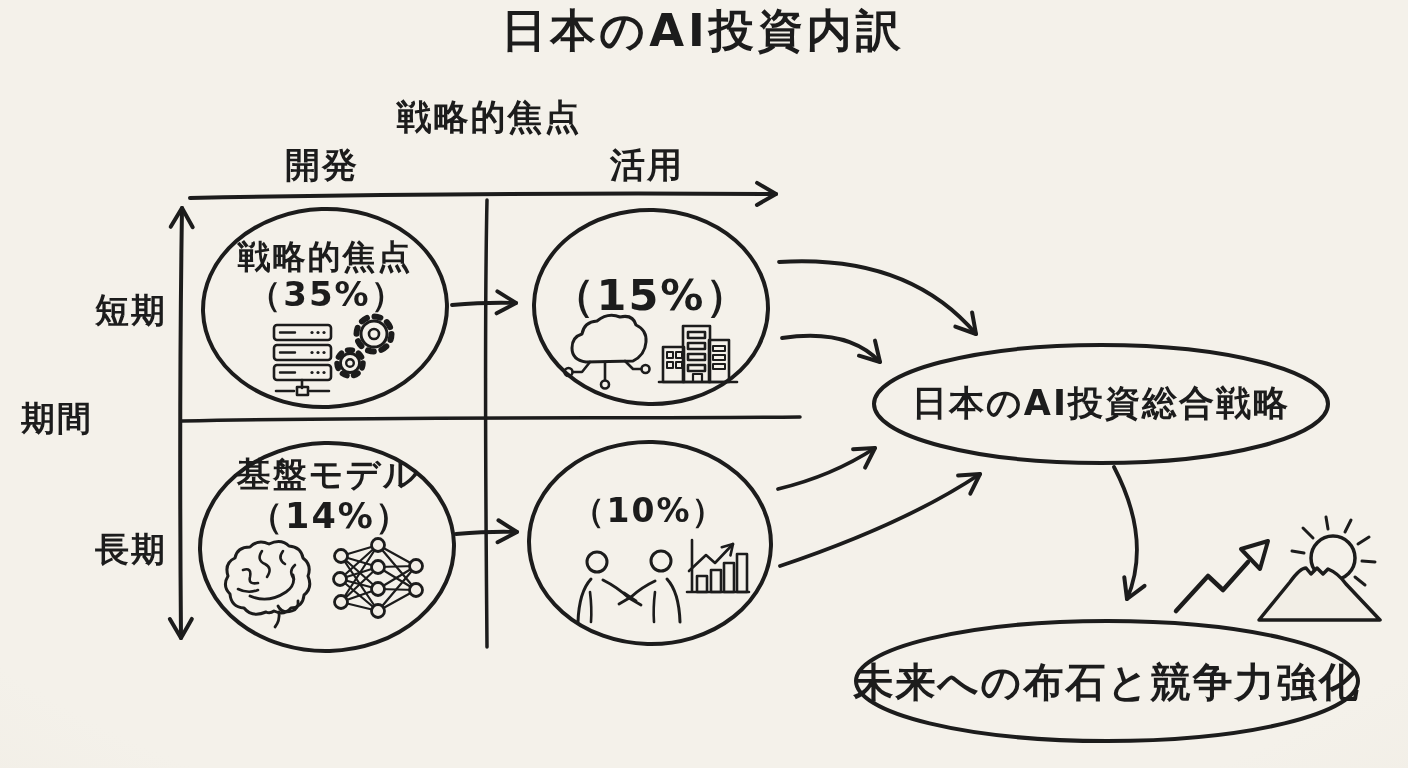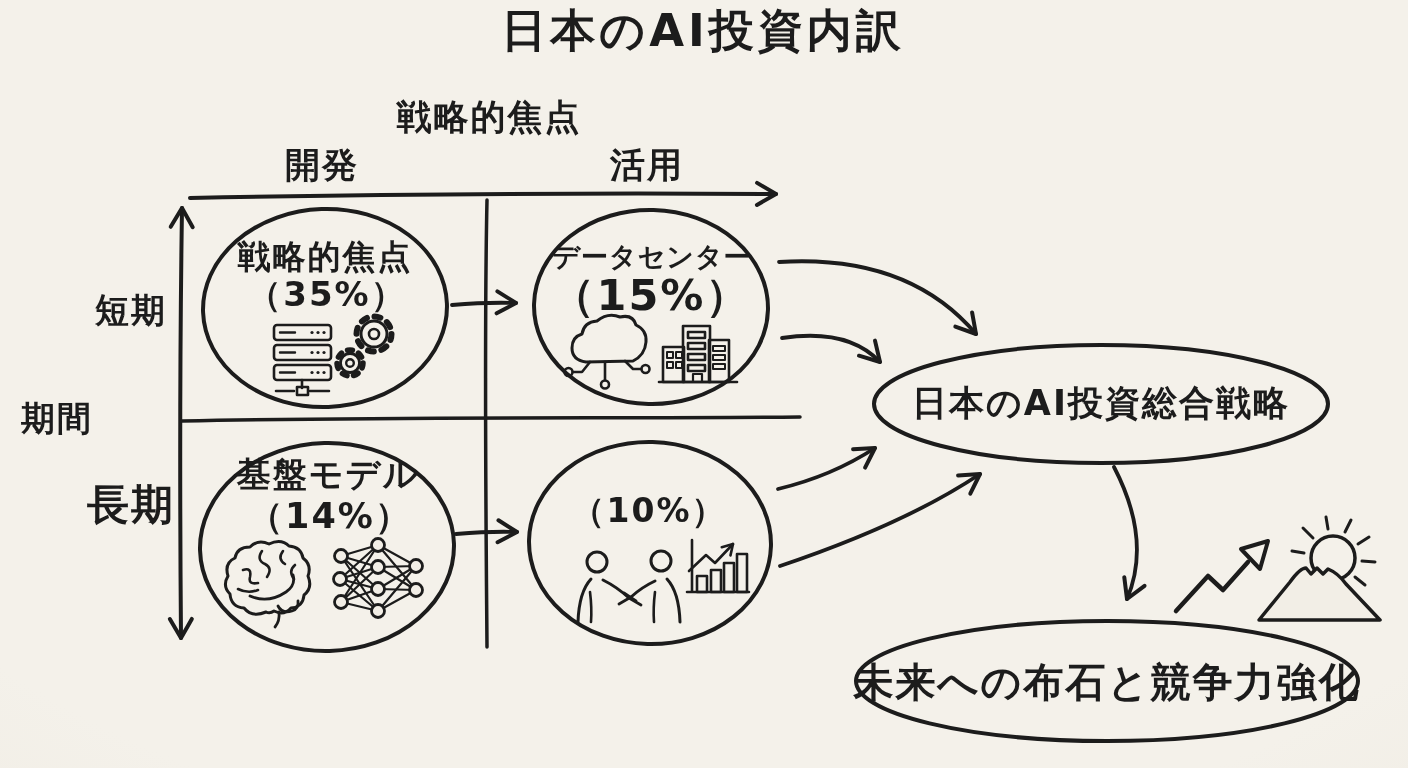--- a/index.html
+++ b/index.html
@@ -189,26 +189,25 @@
   </svg>
 
   <div class="lbl" style="left:703px;top:8px;font-size:45px;letter-spacing:4px">日本のAI投資内訳</div>
 
   <div class="lbl" style="left:489px;top:100px;font-size:35px">戦略的焦点</div>
   <div class="lbl" style="left:322px;top:148px;font-size:35px">開発</div>
   <div class="lbl" style="left:647px;top:148px;font-size:35px">活用</div>
 
   <div class="lbl" style="left:57px;top:401px;font-size:34px">期間</div>
   <div class="lbl" style="left:131px;top:293px;font-size:34px">短期</div>
-  <div class="lbl" style="left:131px;top:484px;font-size:42px">長期</div>
+  <div class="lbl" style="left:131px;top:532px;font-size:34px">長期</div>
 
   <div class="lbl" style="left:325px;top:240px;font-size:33px">戦略的焦点</div>
   <div class="lbl" style="left:327px;top:277px;font-size:34px">（35%）</div>
 
-  <div class="lbl" style="left:652px;top:243px;font-size:27px;letter-spacing:1px">データセンター</div>
   <div class="lbl" style="left:651px;top:274px;font-size:43px">（15%）</div>
 
   <div class="lbl" style="left:328px;top:457px;font-size:34px">基盤モデル</div>
   <div class="lbl" style="left:330px;top:499px;font-size:35px">（14%）</div>
 
   <div class="lbl" style="left:649px;top:494px;font-size:33px">（10%）</div>
 
   <div class="lbl" style="left:1101px;top:386px;font-size:35px">日本のAI投資総合戦略</div>
   <div class="lbl" style="left:1107px;top:662px;font-size:40px">未来への布石と競争力強化</div>
 

